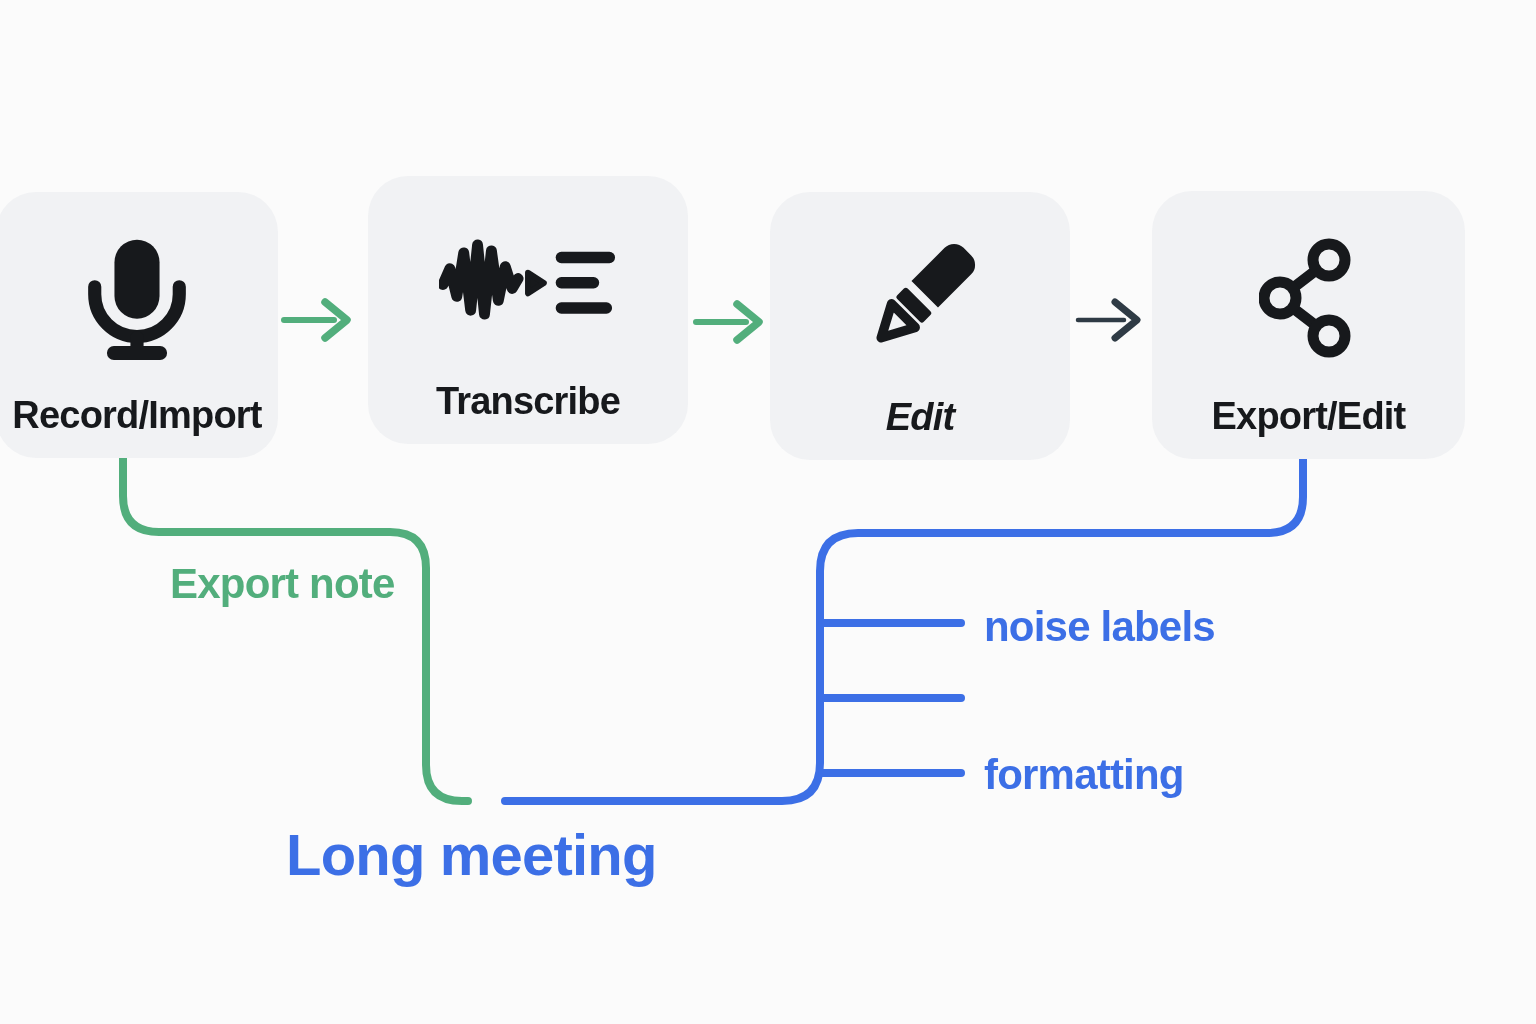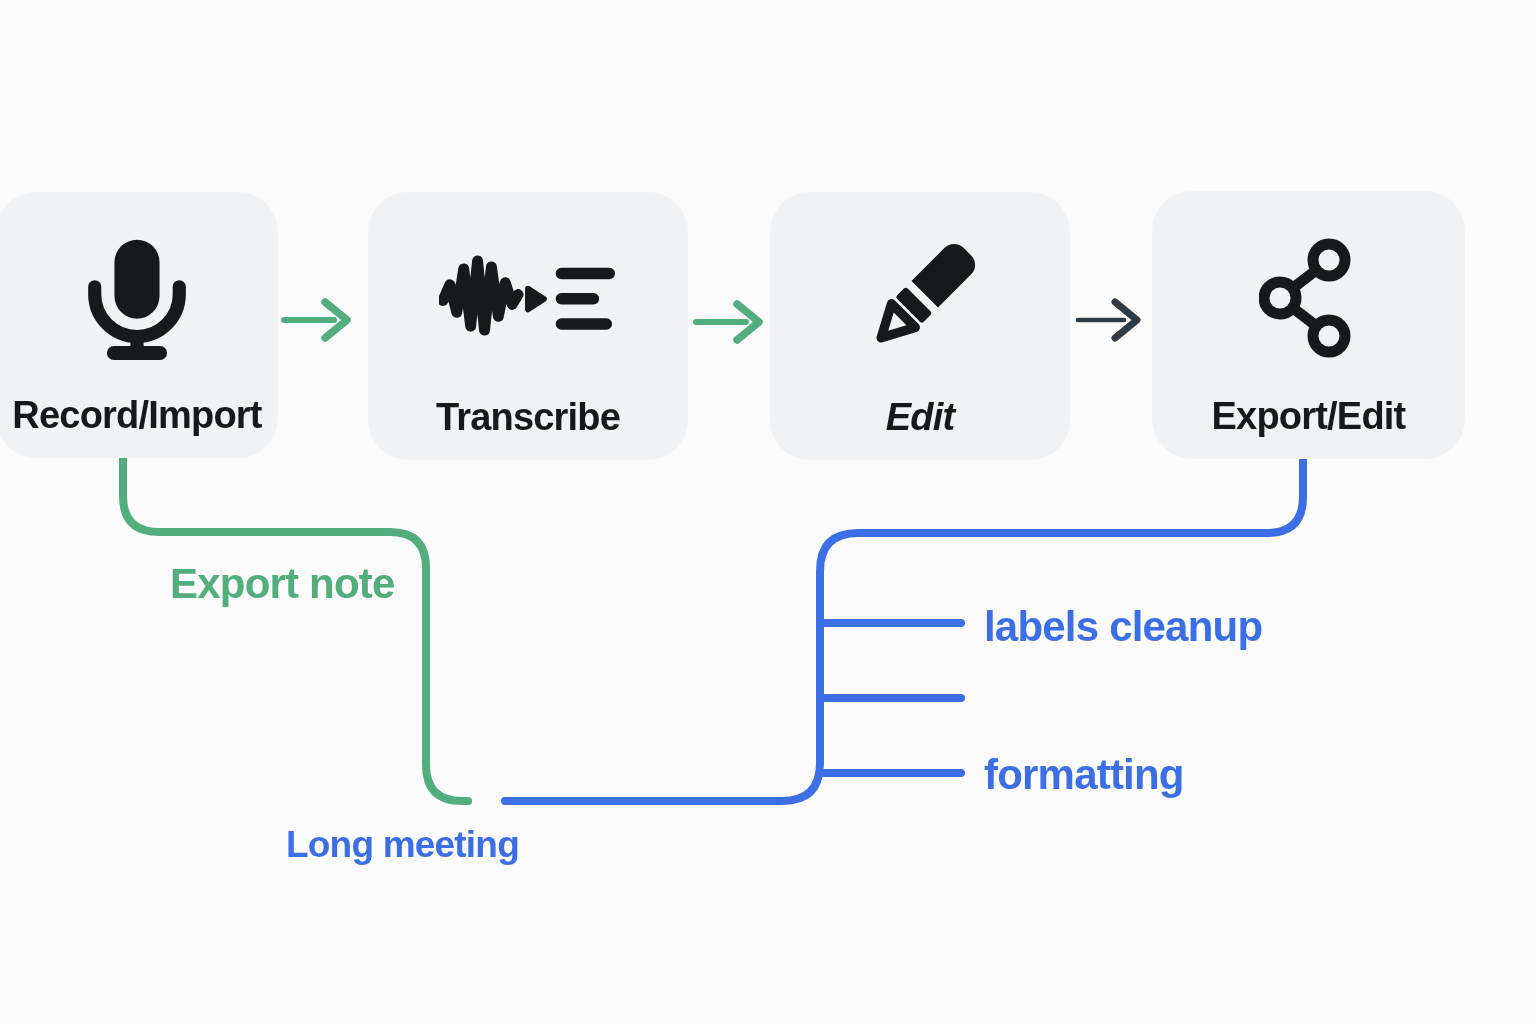--- a/index.html
+++ b/index.html
@@ -39,27 +39,27 @@
     font-size:38px;font-weight:600;color:var(--ink);
     letter-spacing:-0.8px;line-height:1;white-space:nowrap;
   }
   .icon-ink{fill:var(--ink);}
   .icon-stroke{fill:none;stroke:var(--ink);stroke-linecap:round;}
 
   .note{position:absolute;line-height:1;white-space:nowrap;font-weight:600;letter-spacing:-0.8px;}
   .note.green{color:var(--green);}
   .note.blue{color:var(--blue);}
   #short-note{left:170px;top:563px;font-size:42px;}
-  #long-meeting{left:286px;top:826px;font-size:37px;}
+  #long-meeting{left:286px;top:826px;font-size:58px;}
   #sub-0{left:984px;top:606px;font-size:42px;}
   #sub-1{left:984px;top:680px;font-size:42px;}
   #sub-2{left:984px;top:754px;font-size:42px;text-align:center;}
 
   #card-0{left:-4px;top:192px;width:282px;height:266px;}
-  #card-1{left:368px;top:192px;width:320px;height:268px;align-items:center;}
+  #card-1{left:368px;top:176px;width:320px;height:268px;align-items:center;}
   #card-2{left:770px;top:192px;width:300px;height:268px;font-style:italic;}
   #card-3{left:1152px;top:191px;width:313px;height:268px;}
 </style>
 </head>
 <body>
 
 <div id="canvas">
 
   <svg id="wires" width="1536" height="1024" viewBox="0 0 1536 1024">
     <defs>
@@ -141,16 +141,16 @@
         <circle cx="70" cy="22" r="16" fill="var(--card)" stroke="var(--ink)" stroke-width="11"></circle>
         <circle cx="21" cy="60" r="16" fill="var(--card)" stroke="var(--ink)" stroke-width="11"></circle>
         <circle cx="70" cy="98" r="16" fill="var(--card)" stroke="var(--ink)" stroke-width="11"></circle>
       </svg>
     </div>
     <div class="card-label">Export/Edit</div>
   </div>
 
   <div class="note green" id="short-note">Export note</div>
   <div class="note blue" id="long-meeting">Long meeting</div>
-  <div class="note blue" id="sub-0">labels cleanup</div>
+  <div class="note blue" id="sub-0">noise labels</div>
   <div class="note blue" id="sub-2">formatting</div>
 
 </div>
 
 </body></html>

